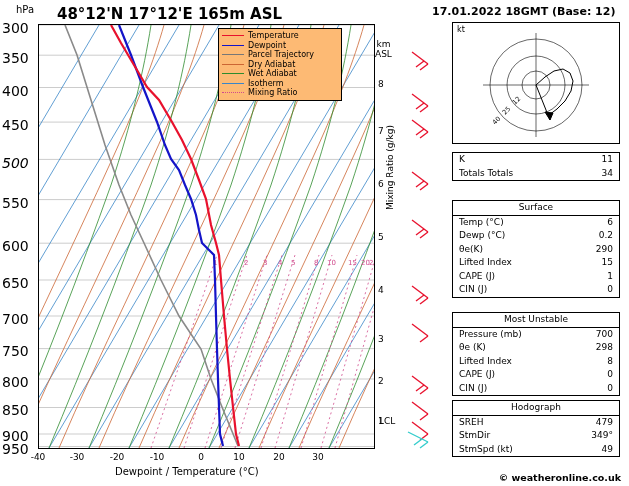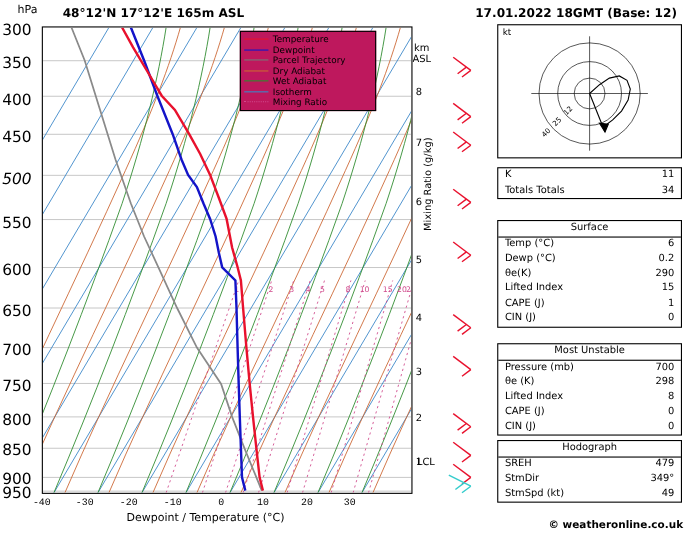--- a/index.html
+++ b/index.html
@@ -23,21 +23,21 @@
   
   .hpa-label {
     position: absolute;
     left: 16px; top: 4px;
     font-size: 10px;
     color: #000;
   }
   .station-title {
     position: absolute;
     left: 57px; top: 5px;
-    font-size: 11px;
+    font-size: 15px;
     font-weight: bold;
     color: #000;
     white-space: nowrap;
   }
   .km-label {
     position: absolute;
     left: 375px; top: 15px;
     font-size: 9px;
     color: #000;
     text-align: center;
@@ -71,21 +71,20 @@
     color: #000;
     width: 32px;
     left: 2px;
   }
   .x-tick {
     position: absolute;
     font-size: 9px;
     color: #000;
     text-align: center;
     width: 30px;
-    font-family: Liberation Mono, monospace;
   }
   .x-axis-title {
     position: absolute;
     left: 115px; top: 466px;
     font-size: 10px;
     color: #000;
   }
   .alt-tick {
     position: absolute;
     font-size: 9px;
@@ -107,21 +106,21 @@
     font-size: 9px;
     color: #000;
   }
 
   
   .legend {
     position: absolute;
     left: 218px; top: 28px;
     width: 124px;
     border: 1px solid #000;
-    background: #be185d;
+    background: #fdba74;
     padding: 2px 3px;
     box-sizing: border-box;
     font-size: 8px;
     line-height: 9.5px;
   }
   .legend-row {
     display: flex;
     align-items: center;
     height: 9.5px;
   }

